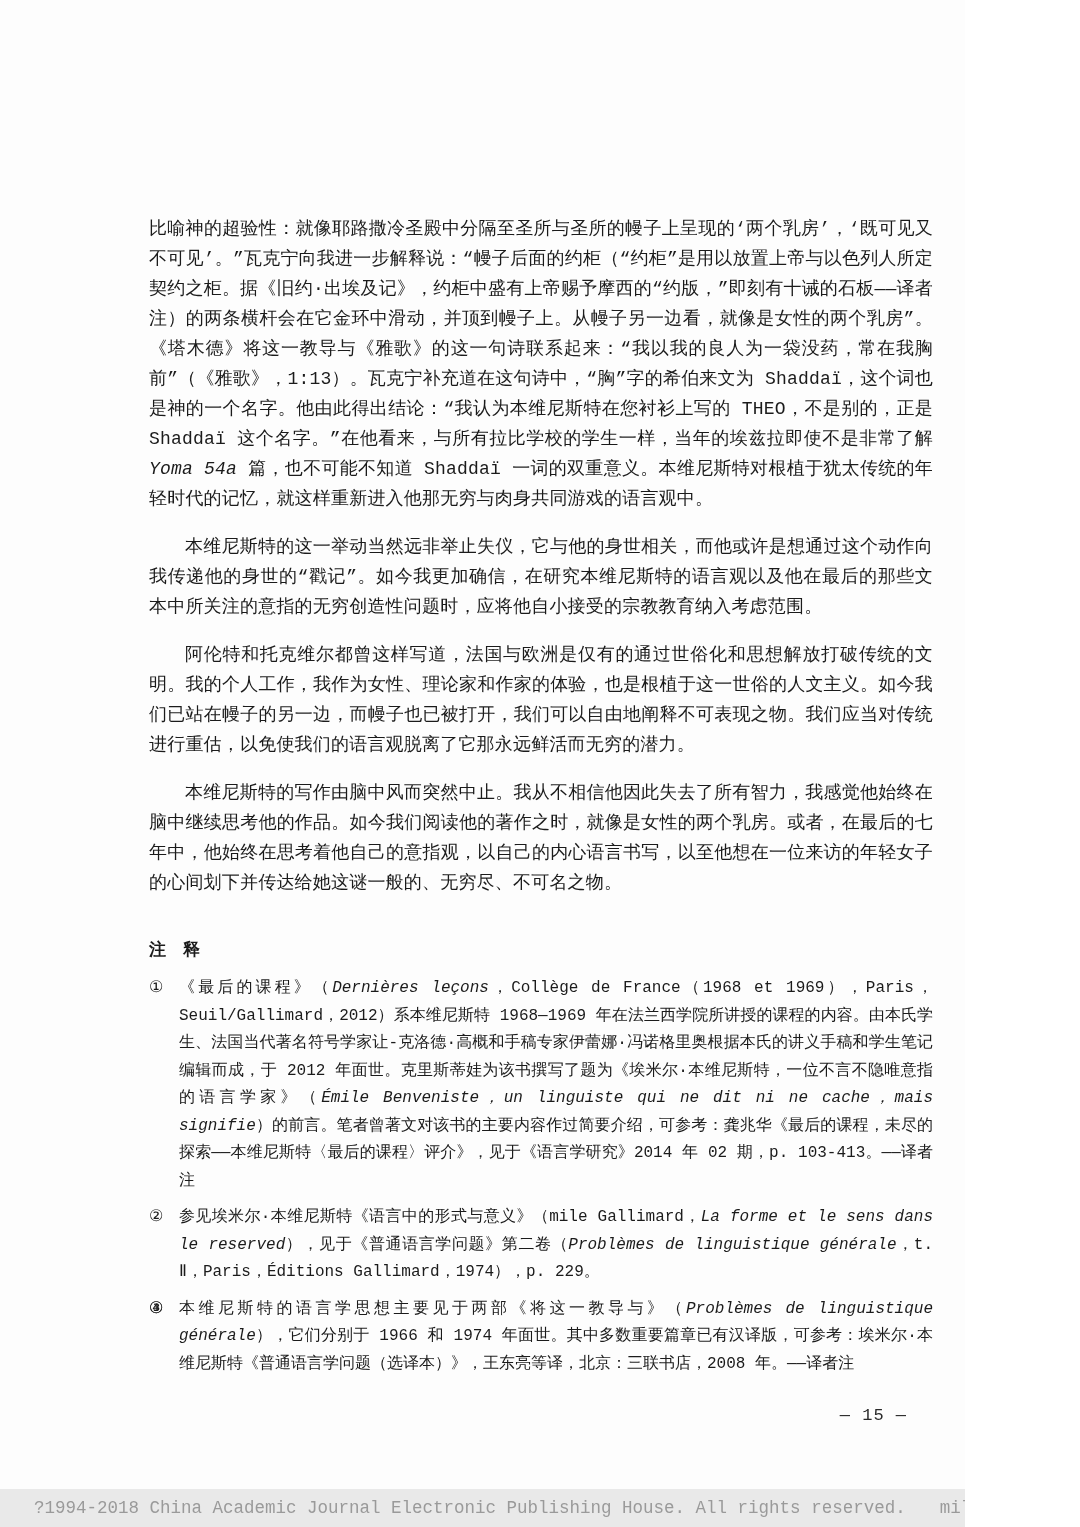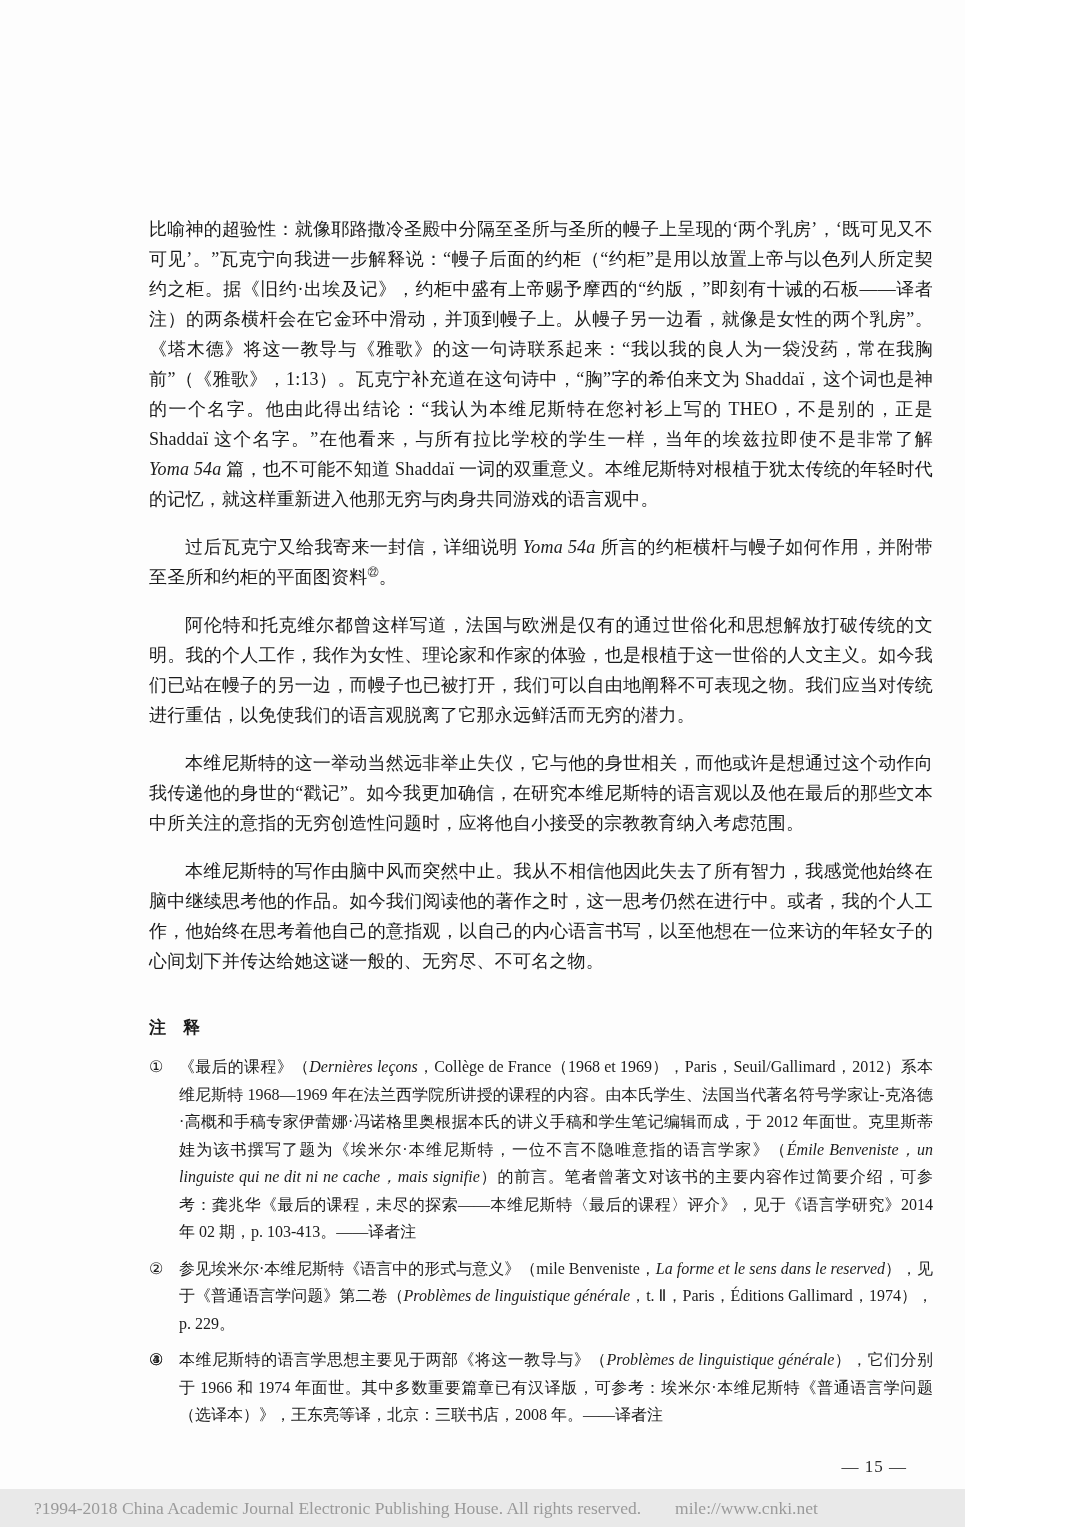--- a/index.html
+++ b/index.html
@@ -2,21 +2,21 @@
 <html><head>
 <meta charset="utf-8">
 <style>
   html, body { margin: 0; padding: 0; background: #ffffff; }
   .page {
     position: relative;
     width: 965px;
     height: 1527px;
     background: #fdfdfd;
     overflow: hidden;
-    font-family: Liberation Serif, serif;
+    font-family: Liberation Mono, monospace;
     color: #1b1b1b;
   }
   .content { position: absolute; left: 149px; top: 196px; width: 784px; }
   .para {
     font-size: 18px;
     line-height: 30px;
     text-align: justify;
     text-indent: 2em;
     letter-spacing: 0.2px;
   }
@@ -60,36 +60,35 @@
   .footer .footer-url { margin-left: 34px; }
 </style>
 </head>
 <body>
 
 <div class="page">
 
   <div class="content">
 
     <p class="para no-indent"><span>比喻神的超验性：就像耶路撒冷圣殿中分隔至圣所与圣所的幔子上呈现的‘两个乳房’，‘既可见又不可见’。”瓦克宁向我进一步解释说：“幔子后面的约柜（“约柜”是用以放置上帝与以色列人所定契约之柜。据《旧约·出埃及记》，约柜中盛有上帝赐予摩西的“约版，”即刻有十诫的石板——译者注）的两条横杆会在它金环中滑动，并顶到幔子上。从幔子另一边看，就像是女性的两个乳房”。《塔木德》将这一教导与《雅歌》的这一句诗联系起来：“我以我的良人为一袋没药，常在我胸前”（《雅歌》，1:13）。瓦克宁补充道在这句诗中，“胸”字的希伯来文为 Shaddaï，这个词也是神的一个名字。他由此得出结论：“我认为本维尼斯特在您衬衫上写的 THEO，不是别的，正是 Shaddaï 这个名字。”在他看来，与所有拉比学校的学生一样，当年的埃兹拉即使不是非常了解 </span><span class="it">Yoma 54a</span><span> 篇，也不可能不知道 Shaddaï 一词的双重意义。本维尼斯特对根植于犹太传统的年轻时代的记忆，就这样重新进入他那无穷与肉身共同游戏的语言观中。</span></p>
-    <p class="para"><span>过后瓦克宁又给我寄来一封信，详细说明 </span><span class="it">Yoma 54a</span><span> 所言的约柜横杆与幔子如何作用，并附带至圣所和约柜的平面图资料</span><span class="sup">㉒</span><span>。</span></p>
+    <p class="para"><span>本维尼斯特的这一举动当然远非举止失仪，它与他的身世相关，而他或许是想通过这个动作向我传递他的身世的“戳记”。如今我更加确信，在研究本维尼斯特的语言观以及他在最后的那些文本中所关注的意指的无穷创造性问题时，应将他自小接受的宗教教育纳入考虑范围。</span></p>
     <p class="para"><span>阿伦特和托克维尔都曾这样写道，法国与欧洲是仅有的通过世俗化和思想解放打破传统的文明。我的个人工作，我作为女性、理论家和作家的体验，也是根植于这一世俗的人文主义。如今我们已站在幔子的另一边，而幔子也已被打开，我们可以自由地阐释不可表现之物。我们应当对传统进行重估，以免使我们的语言观脱离了它那永远鲜活而无穷的潜力。</span></p>
-    <p class="para"><span>本维尼斯特的这一举动当然远非举止失仪，它与他的身世相关，而他或许是想通过这个动作向我传递他的身世的“戳记”。如今我更加确信，在研究本维尼斯特的语言观以及他在最后的那些文本中所关注的意指的无穷创造性问题时，应将他自小接受的宗教教育纳入考虑范围。</span></p>
-    <p class="para"><span>本维尼斯特的写作由脑中风而突然中止。我从不相信他因此失去了所有智力，我感觉他始终在脑中继续思考他的作品。如今我们阅读他的著作之时，这一思考仍然在进行中。或者，我的个人工作，他始终在思考着他自己的意指观，以自己的内心语言书写，以至他想在一位来访的年轻女子的心间划下并传达给她这谜一般的、无穷尽、不可名之物。</span></p>
+    <p class="para"><span>本维尼斯特的写作由脑中风而突然中止。我从不相信他因此失去了所有智力，我感觉他始终在脑中继续思考他的作品。如今我们阅读他的著作之时，就像是女性的两个乳房。或者，在最后的七年中，他始终在思考着他自己的意指观，以自己的内心语言书写，以至他想在一位来访的年轻女子的心间划下并传达给她这谜一般的、无穷尽、不可名之物。</span></p>
 
     <div class="notes">
       <div class="notes-title">注　释</div>
 
       <div class="note">
         <span class="marker">①</span>
         <span class="note-body"><span>《最后的课程》（</span><span class="it">Dernières leçons</span><span>，Collège de France（1968 et 1969），Paris，Seuil/Gallimard，2012）系本维尼斯特 1968—1969 年在法兰西学院所讲授的课程的内容。由本氏学生、法国当代著名符号学家让-克洛德·高概和手稿专家伊蕾娜·冯诺格里奥根据本氏的讲义手稿和学生笔记编辑而成，于 2012 年面世。克里斯蒂娃为该书撰写了题为《埃米尔·本维尼斯特，一位不言不隐唯意指的语言学家》（</span><span class="it">Émile Benveniste，un linguiste qui ne dit ni ne cache，mais signifie</span><span>）的前言。笔者曾著文对该书的主要内容作过简要介绍，可参考：龚兆华《最后的课程，未尽的探索——本维尼斯特〈最后的课程〉评介》，见于《语言学研究》2014 年 02 期，p. 103-413。——译者注</span></span>
       </div>
 
       <div class="note">
         <span class="marker">②</span>
-        <span class="note-body"><span>参见埃米尔·本维尼斯特《语言中的形式与意义》（mile Benveniste，</span><span class="it">La forme et le sens dans le reserved</span><span>），见于《普通语言学问题》第二卷（</span><span class="it">Problèmes de linguistique générale</span><span>，t. Ⅱ，Paris，Éditions Gallimard，1974），p. 229。</span></span>
+        <span class="note-body"><span>参见埃米尔·本维尼斯特《语言中的形式与意义》（mile Gallimard，</span><span class="it">La forme et le sens dans le reserved</span><span>），见于《普通语言学问题》第二卷（</span><span class="it">Problèmes de linguistique générale</span><span>，t. Ⅱ，Paris，Éditions Gallimard，1974），p. 229。</span></span>
       </div>
 
       <div class="note">
         <span class="marker">③</span>
       </div>
 
       <div class="note">
         <span class="marker">④</span>
         <span class="note-body"><span>本维尼斯特的语言学思想主要见于两部《将这一教导与》（</span><span class="it">Problèmes de linguistique générale</span><span>），它们分别于 1966 和 1974 年面世。其中多数重要篇章已有汉译版，可参考：埃米尔·本维尼斯特《普通语言学问题（选译本）》，王东亮等译，北京：三联书店，2008 年。——译者注</span></span>
       </div>

